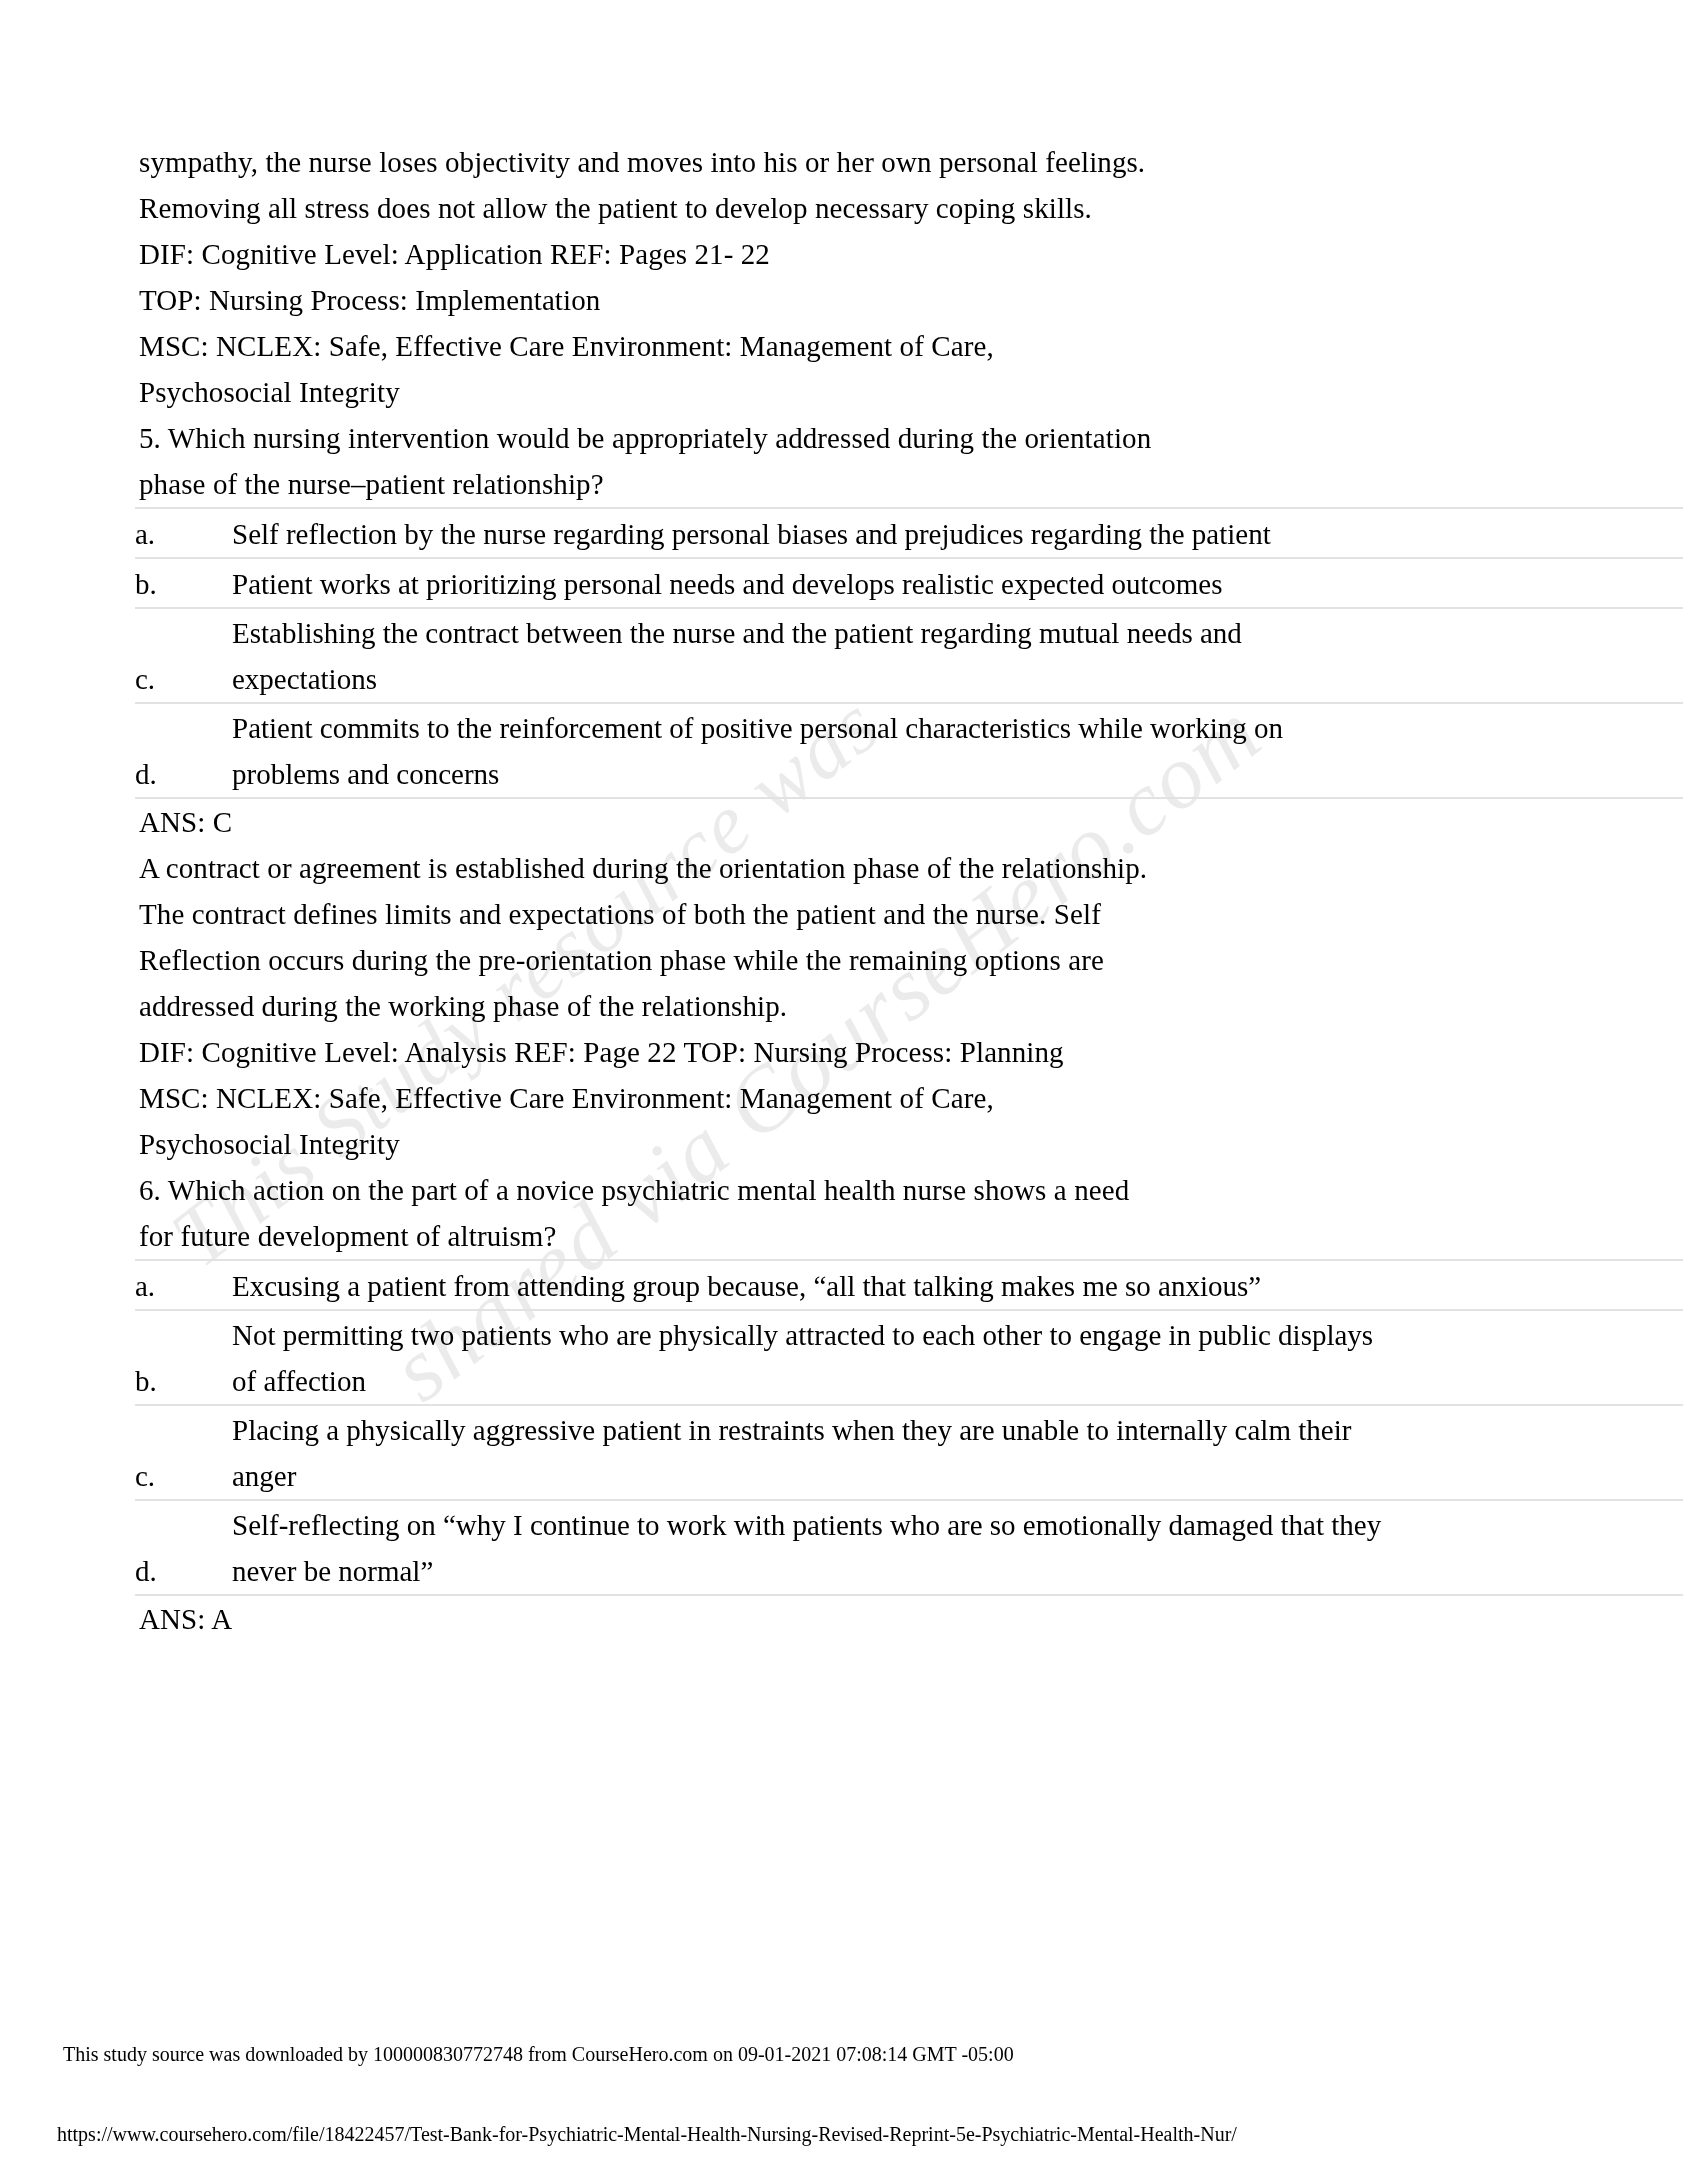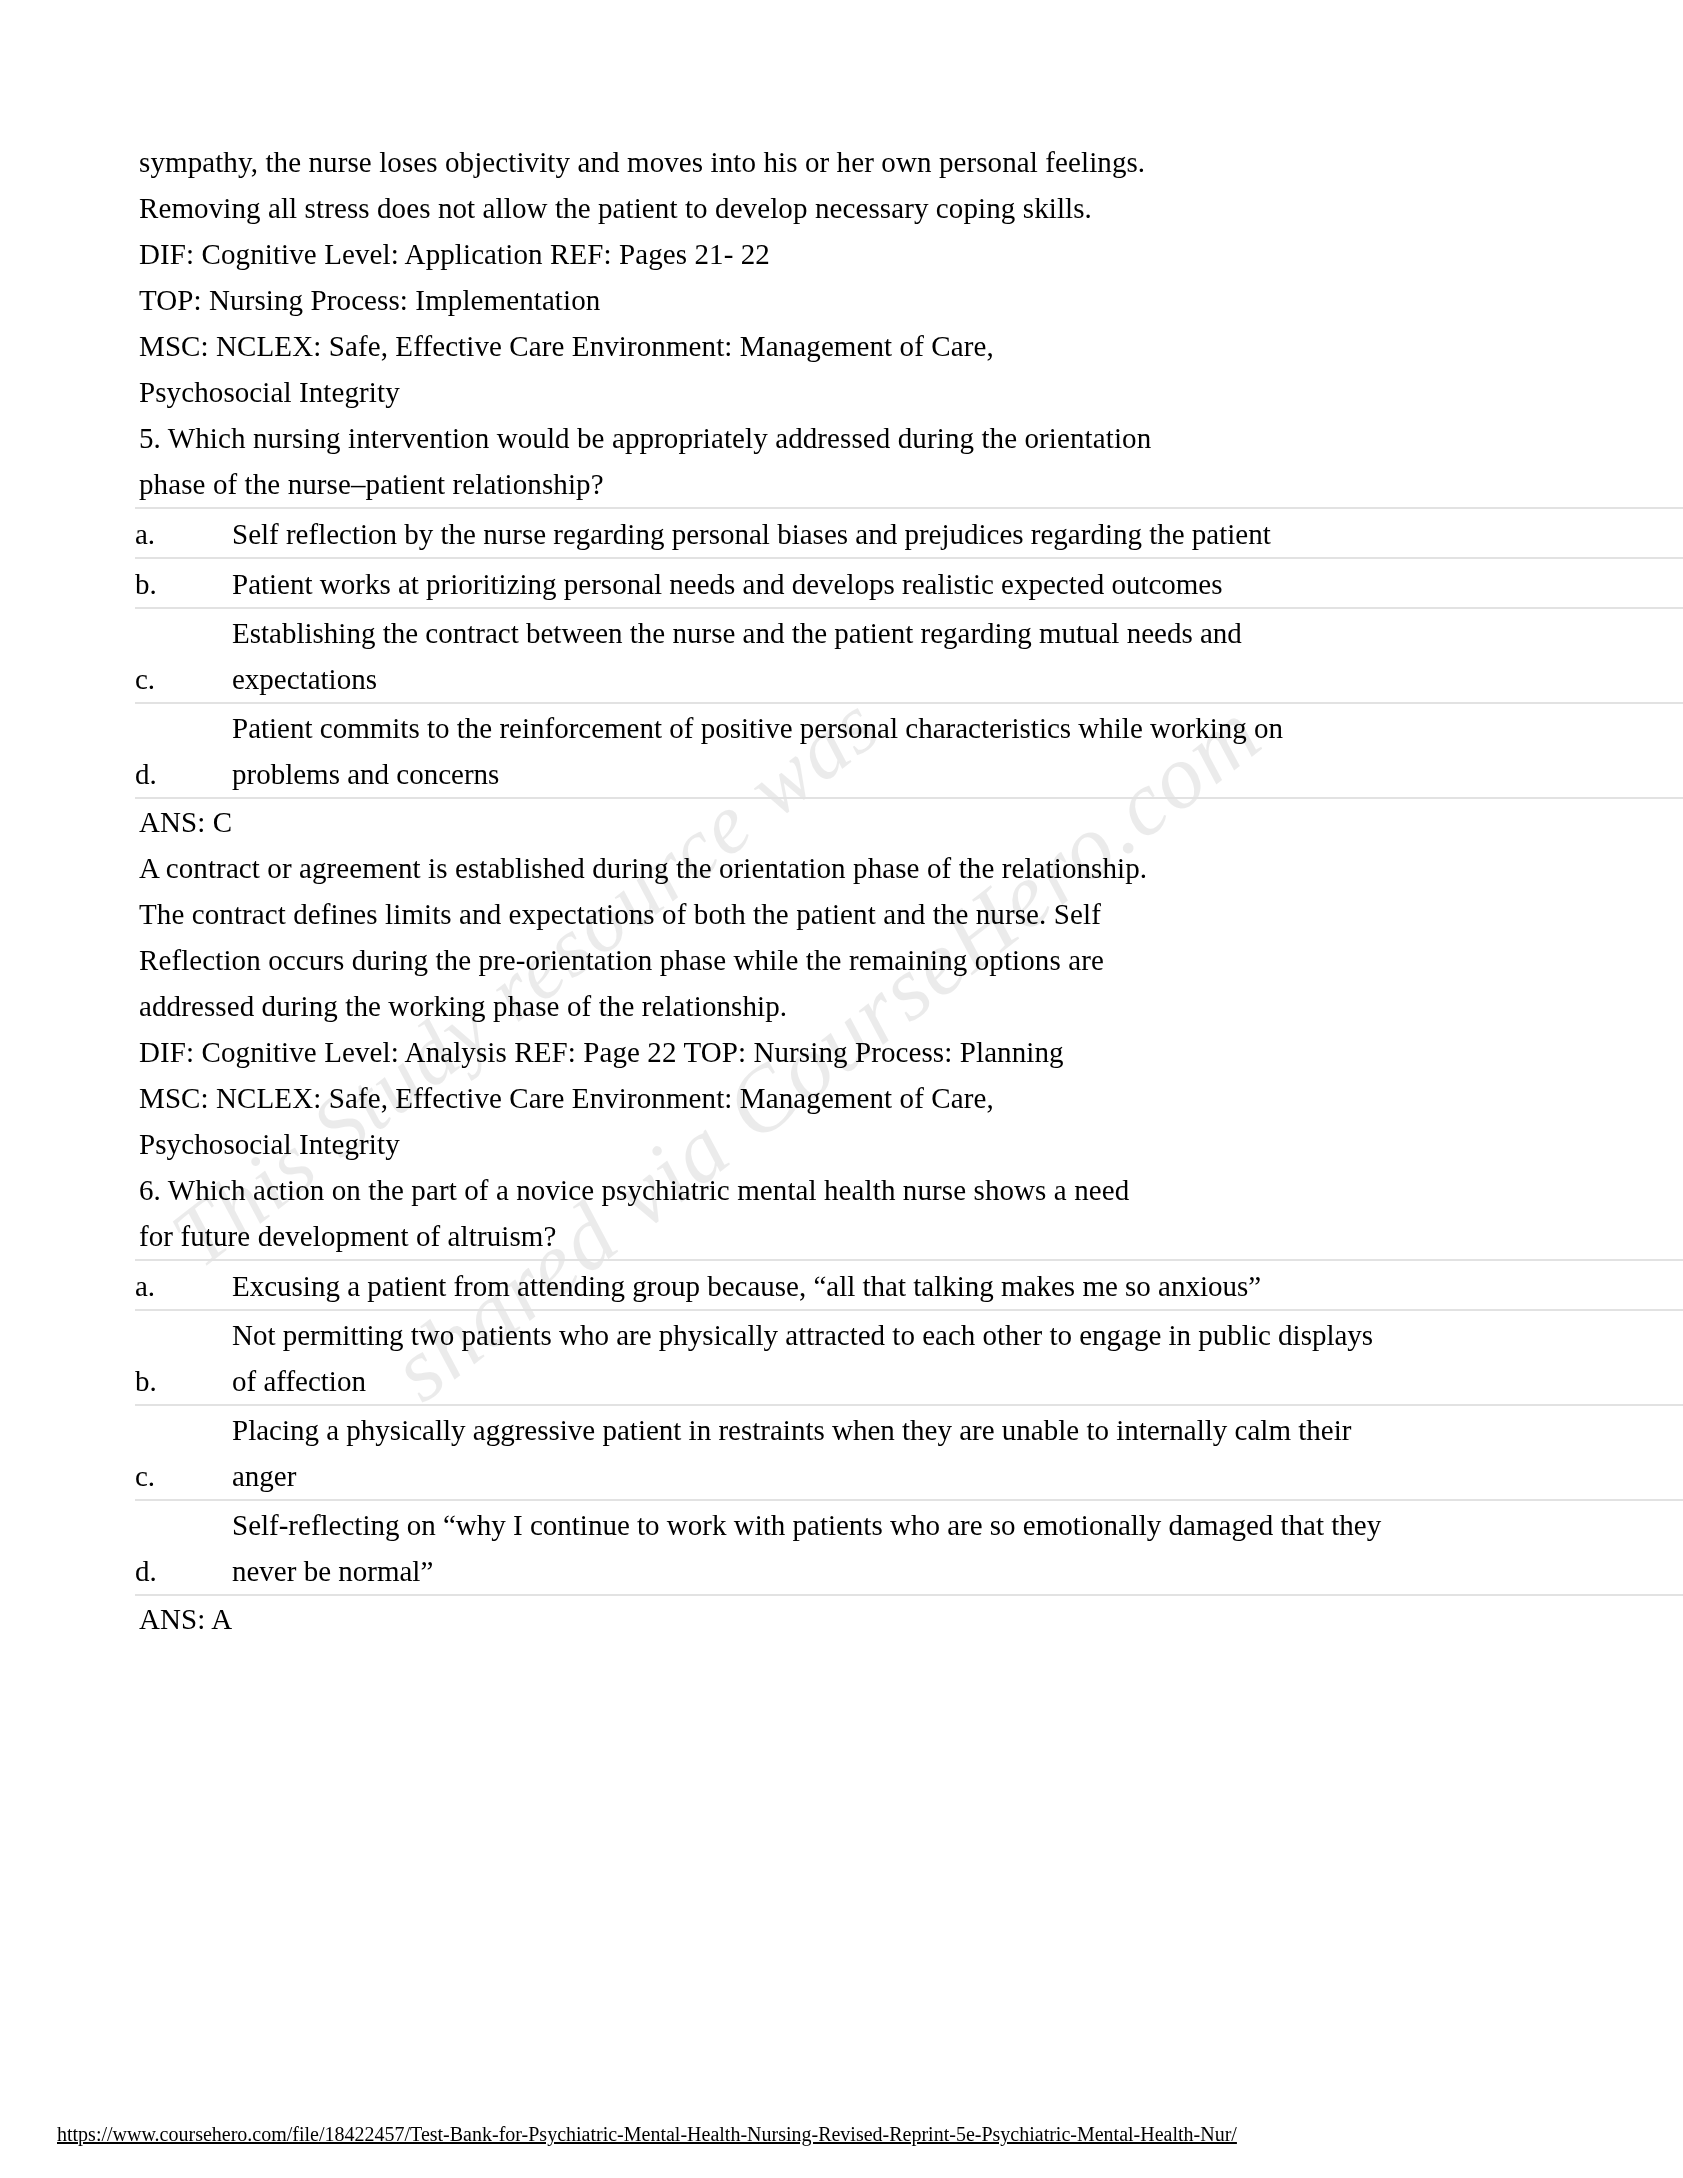--- a/index.html
+++ b/index.html
@@ -127,21 +127,20 @@
     z-index: 10;
   }
   .footer-url {
     position: absolute;
     left: 57px;
     top: 2121px;
     font-size: 20px;
     line-height: 26px;
     white-space: nowrap;
     z-index: 10;
-    text-decoration: underline;
   }
 </style>
 </head>
 <body>
 
 <div id="page">
 
   <div class="watermark-layer">
     <div class="wm-text wm-line1">This Study resource was</div>
     <div class="wm-text wm-line2">shared via CourseHero.com</div>
@@ -235,16 +234,17 @@
             </td>
           </tr>
         </tbody>
       </table>
     </div>
 
     <div class="line">ANS: A</div>
 
   </div>
 
+  <div class="footer-note">This study source was downloaded by 100000830772748 from CourseHero.com on 09-01-2021 07:08:14 GMT -05:00</div>
   <div class="footer-url">https://www.coursehero.com/file/18422457/Test-Bank-for-Psychiatric-Mental-Health-Nursing-Revised-Reprint-5e-Psychiatric-Mental-Health-Nur/</div>
 
 </div>
 
 
 </body></html>

